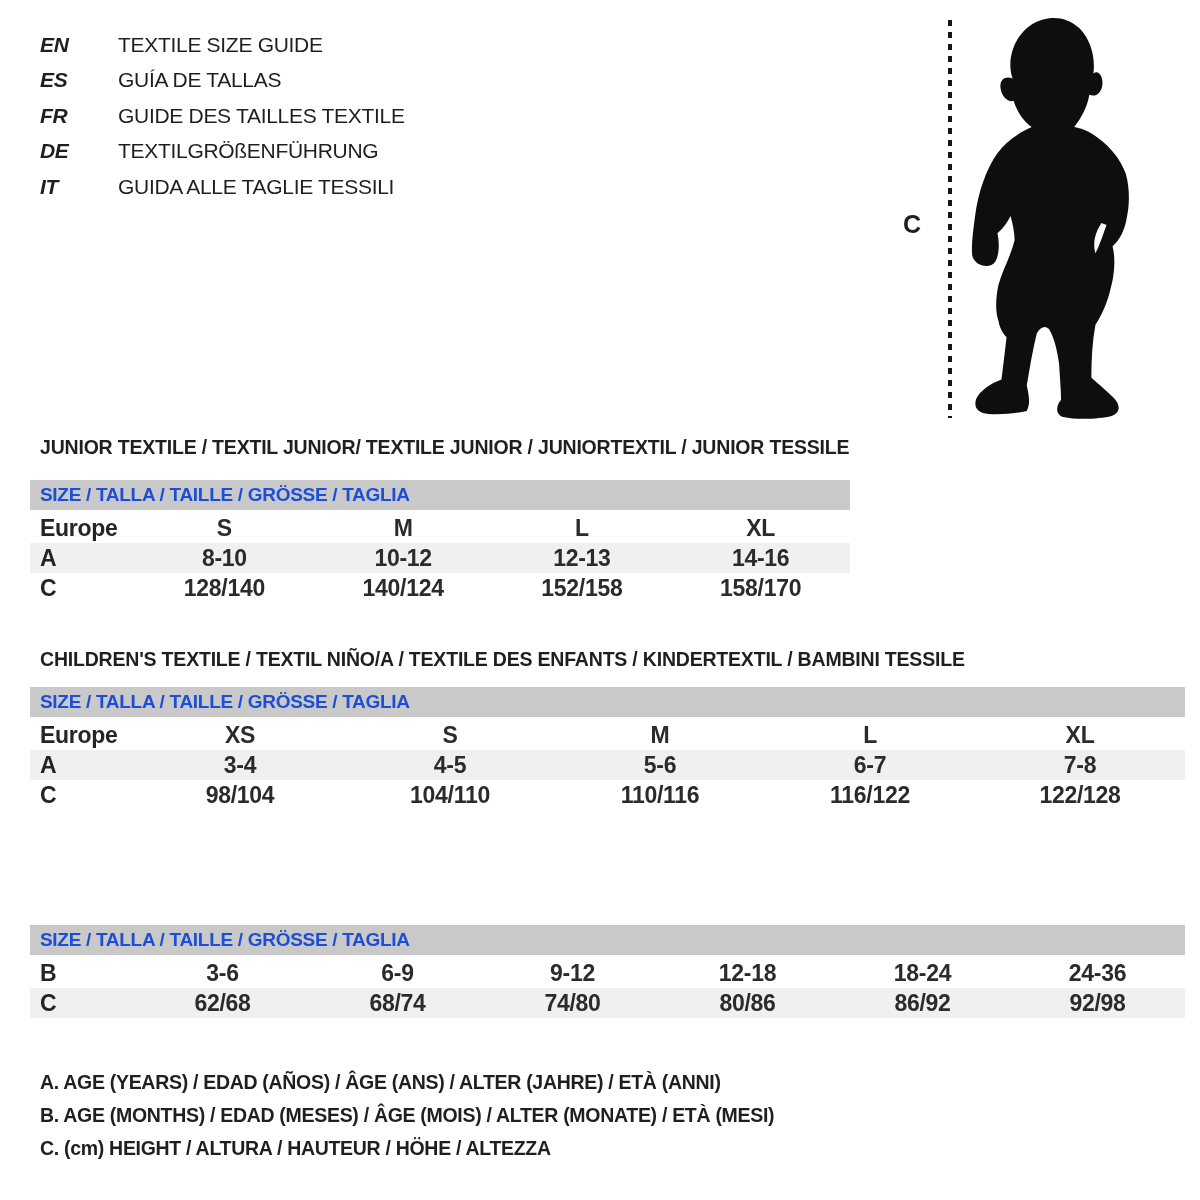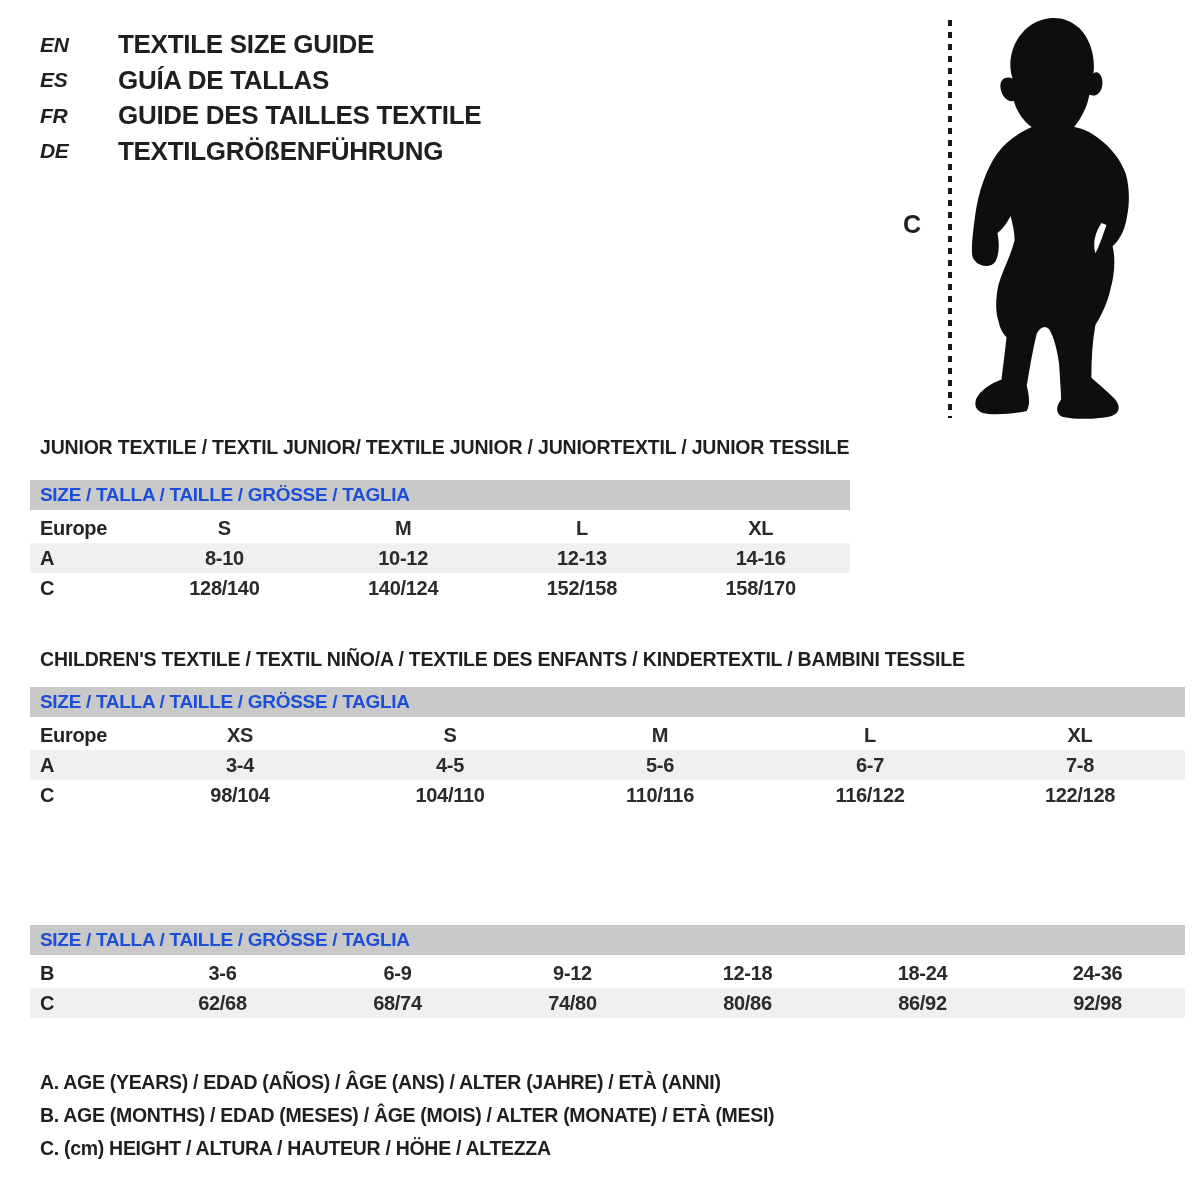--- a/index.html
+++ b/index.html
@@ -9,21 +9,21 @@
     background:#ffffff;
     overflow:hidden;
     font-family:"Liberation Sans",sans-serif;
     color:#1f1f1f;
     letter-spacing:-0.3px;
   }
   
   .lang-block{position:absolute;left:40px;top:27px;}
   .lang-row{display:flex;height:35.5px;align-items:center;}
   .lang-code{width:78px;font-size:21px;font-weight:700;font-style:italic;}
-  .lang-title{font-size:26px;font-weight:700;}
+  .lang-title{font-size:21px;font-weight:400;}
   
   .measure-line{
     position:absolute;left:948px;top:20px;width:4px;height:398px;
     background:repeating-linear-gradient(#161616 0 6px,transparent 6px 12px);
   }
   .measure-label{position:absolute;left:903px;top:210px;font-size:25px;font-weight:700;}
   .silhouette{position:absolute;left:968px;top:16px;width:172px;height:404px;}
   
   .sec-title{position:absolute;left:40px;margin:0;font-size:19.5px;font-weight:700;letter-spacing:-0.2px;white-space:nowrap;}
   .title-junior{top:436px;}
@@ -36,21 +36,21 @@
   .tbl-children{top:687px;width:1155px;}
   .tbl-babies{top:925px;width:1155px;}
   table{border-collapse:collapse;table-layout:fixed;width:100%;}
   col.c-label{width:105px;}
   th.tbl-header{
     background:#c9c9c9;color:#1d4ed8;
     height:30px;text-align:left;padding:0 0 0 10px;
     font-size:19px;font-weight:700;
     border-bottom:3px solid #ffffff;
   }
-  td{height:30px;font-size:20px;font-weight:700;text-align:center;padding:0;color:#2b2b2b;}
+  td{height:30px;font-size:23px;font-weight:700;text-align:center;padding:0;color:#2b2b2b;}
   td.lbl{text-align:left;padding-left:10px;color:#242424;}
   tr.shaded td{background:#f0f0f0;}
   
   .legend{position:absolute;left:40px;top:1066px;line-height:33px;}
   .legend-line{font-size:19.5px;font-weight:700;white-space:nowrap;}
 </style>
 </head>
 <body>
 
 <div class="canvas">
@@ -64,20 +64,24 @@
       <span class="lang-code">ES</span>
       <span class="lang-title">GUÍA DE TALLAS</span>
     </div>
     <div class="lang-row">
       <span class="lang-code">FR</span>
       <span class="lang-title">GUIDE DES TAILLES TEXTILE</span>
     </div>
     <div class="lang-row">
       <span class="lang-code">DE</span>
       <span class="lang-title">TEXTILGRÖßENFÜHRUNG</span>
+    </div>
+    <div class="lang-row">
+      <span class="lang-code">IT</span>
+      <span class="lang-title">GUIDA ALLE TAGLIE TESSILI</span>
     </div>
   </div>
 
   <div class="measure-line"></div>
   <div class="measure-label">C</div>
   <svg class="silhouette" viewBox="0 0 170 400" xmlns="http://www.w3.org/2000/svg">
     <path fill="#0e0e0e" d="M85 2
       C66 2 50 15 44 34 C41 43 41 53 44 62
       C37 59 31 63 32 71 C33 80 40 86 45 84
       C49 97 57 106 63 110

